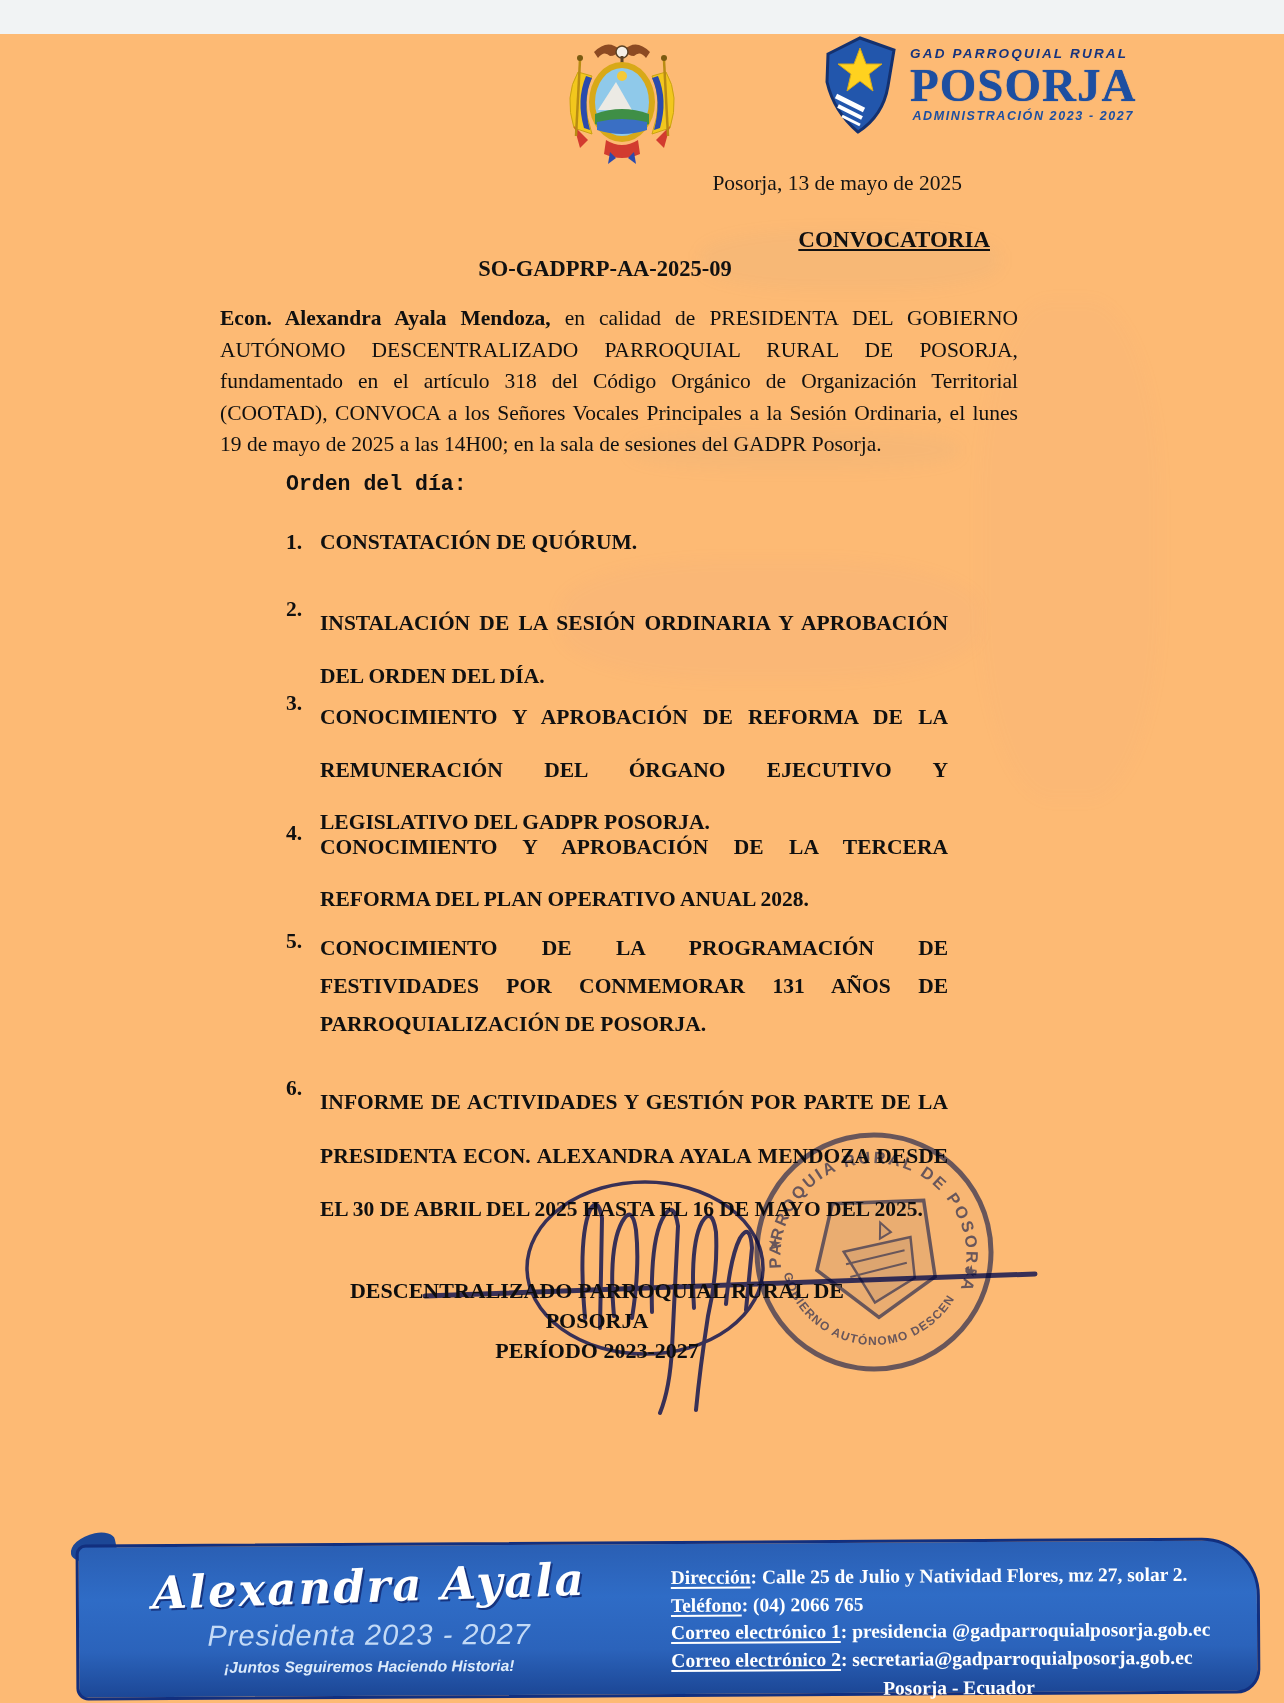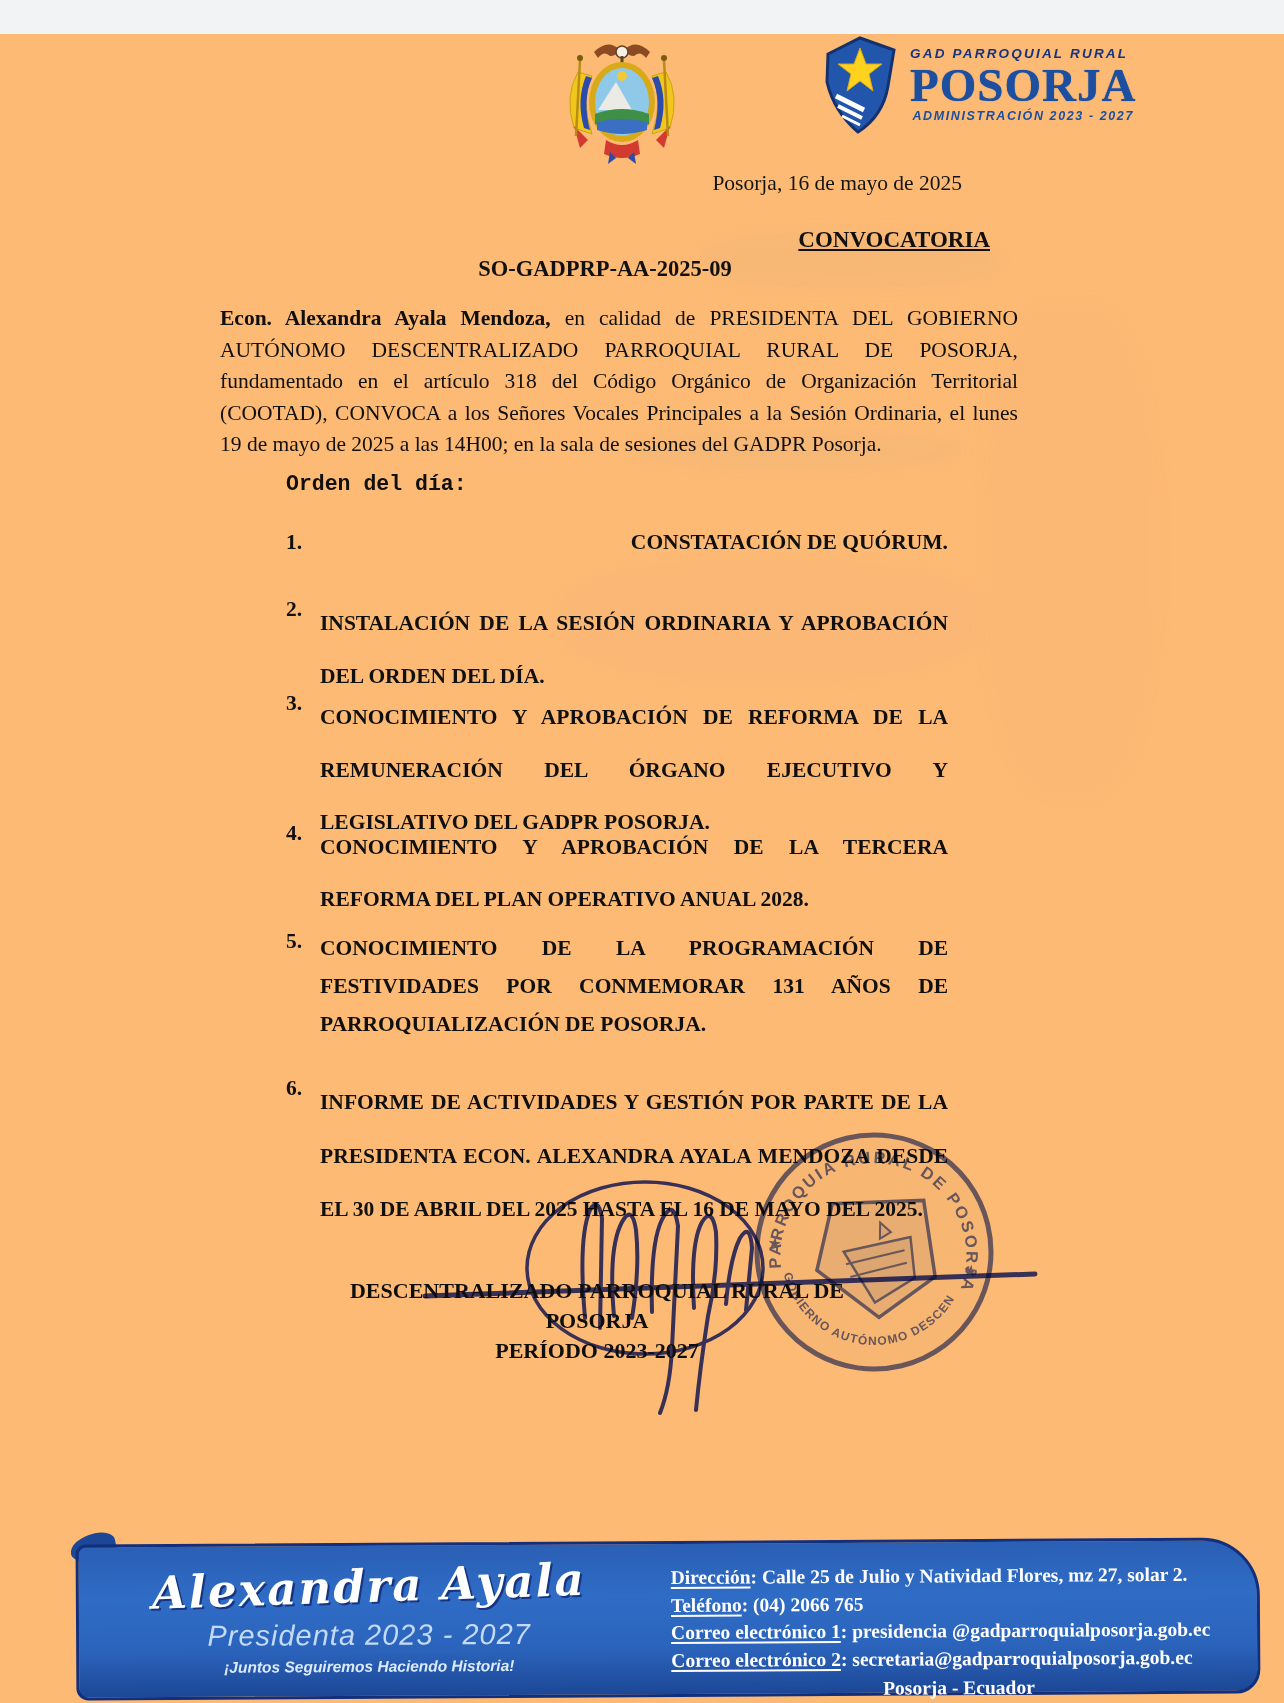--- a/index.html
+++ b/index.html
@@ -19,21 +19,21 @@
   
   .date-line{position:absolute;left:0;top:171px;width:962px;text-align:right;font-size:21.5px;color:#141414;}
   .doc-title{position:absolute;left:220px;top:227px;width:770px;text-align:right;font-size:23px;font-weight:bold;color:#111;text-decoration:underline;}
   .doc-ref{position:absolute;left:220px;top:256px;width:770px;text-align:center;font-size:22.5px;font-weight:bold;color:#111;}
   .intro{position:absolute;left:220px;top:303px;width:798px;font-size:21.5px;line-height:31.5px;text-align:justify;color:#101010;}
   .intro .lead{font-weight:bold;}
   .agenda-heading{position:absolute;left:286px;top:472px;font-size:21.5px;font-weight:bold;color:#101010;font-family:Liberation Mono, monospace;}
   .agenda-item{position:absolute;color:#101010;font-weight:bold;font-size:21.5px;}
   .agenda-item .num{position:absolute;left:286px;top:0;}
   .agenda-item .txt{position:absolute;left:320px;top:0;width:628px;text-align:justify;}
-  .i1{top:530px;} .i1 .txt{text-align:right;}
+  .i1{top:530px;} .i1 .txt{text-align:left;}
   .i2{top:597px;} .i2 .txt{line-height:53px;}
   .i3{top:691px;} .i3 .txt{line-height:52.5px;}
   .i4{top:821px;} .i4 .txt{line-height:52px;}
   .i5{top:929px;} .i5 .txt{line-height:38px;}
   .i6{top:1076px;} .i6 .txt{line-height:53.5px;}
 
   
   .stamp{position:absolute;left:748px;top:1126px;width:252px;height:252px;opacity:.88;mix-blend-mode:multiply;}
   .stamp text{font-family:"Liberation Sans",sans-serif;font-weight:bold;fill:#5563be;}
   .signature{position:absolute;left:400px;top:1178px;width:660px;height:260px;mix-blend-mode:multiply;}
@@ -109,21 +109,21 @@
       <line x1="18" y1="72" x2="42" y2="84" stroke="#ffffff" stroke-width="4"></line>
       <line x1="22" y1="82" x2="40" y2="91" stroke="#ffffff" stroke-width="3"></line>
     </svg>
     <div class="logo-text">
       <div class="logo-l1">GAD PARROQUIAL RURAL</div>
       <div class="logo-l2">POSORJA</div>
       <div class="logo-l3">ADMINISTRACIÓN 2023 - 2027</div>
     </div>
   </div>
 
-  <div class="date-line">Posorja, 16 de mayo de 2025</div>
+  <div class="date-line">Posorja, 13 de mayo de 2025</div>
   <div class="doc-title">CONVOCATORIA</div>
   <div class="doc-ref">SO-GADPRP-AA-2025-09</div>
 
   <div class="intro"><span class="lead">Econ. Alexandra Ayala Mendoza,</span><span> en calidad de PRESIDENTA DEL GOBIERNO AUTÓNOMO DESCENTRALIZADO PARROQUIAL RURAL DE POSORJA, fundamentado en el artículo 318 del Código Orgánico de Organización Territorial (COOTAD), CONVOCA a los Señores Vocales Principales a la Sesión Ordinaria, el lunes 19 de mayo de 2025 a las 14H00; en la sala de sesiones del GADPR Posorja.</span></div>
 
   <div class="agenda-heading">Orden del día:</div>
 
   <div class="agenda-item i1">
     <span class="num">1.</span>
     <span class="txt">CONSTATACIÓN DE QUÓRUM.</span>

